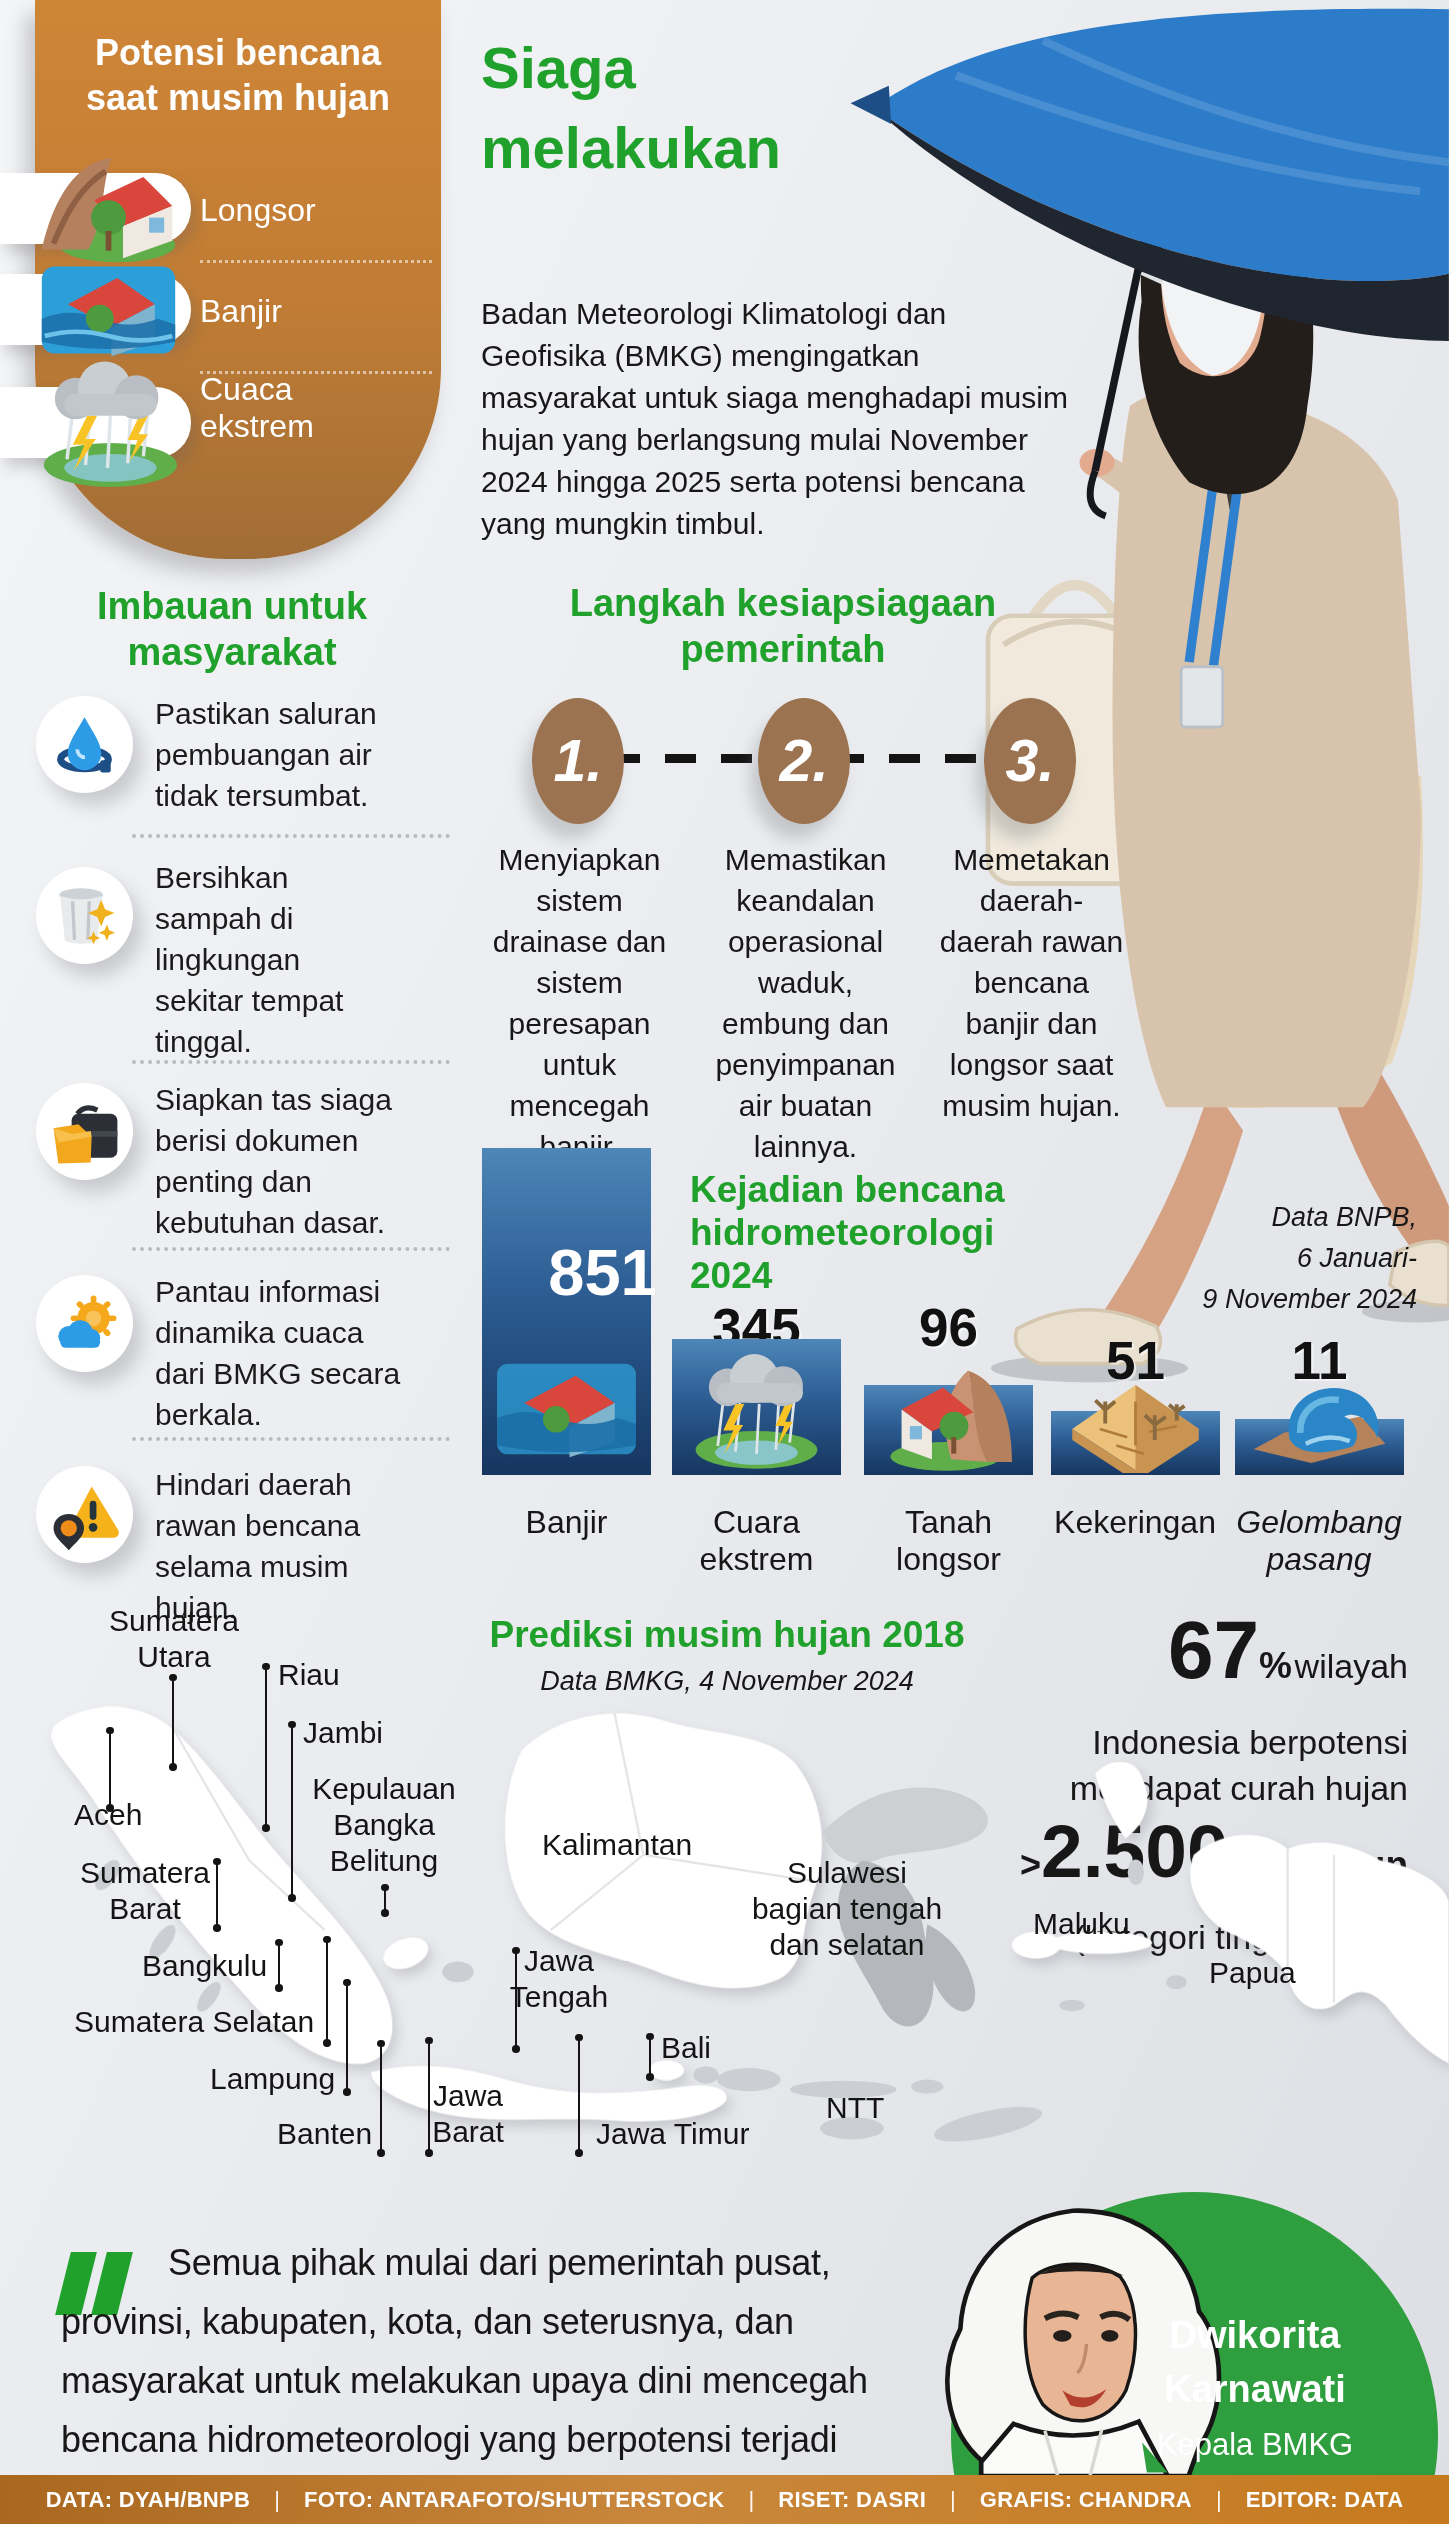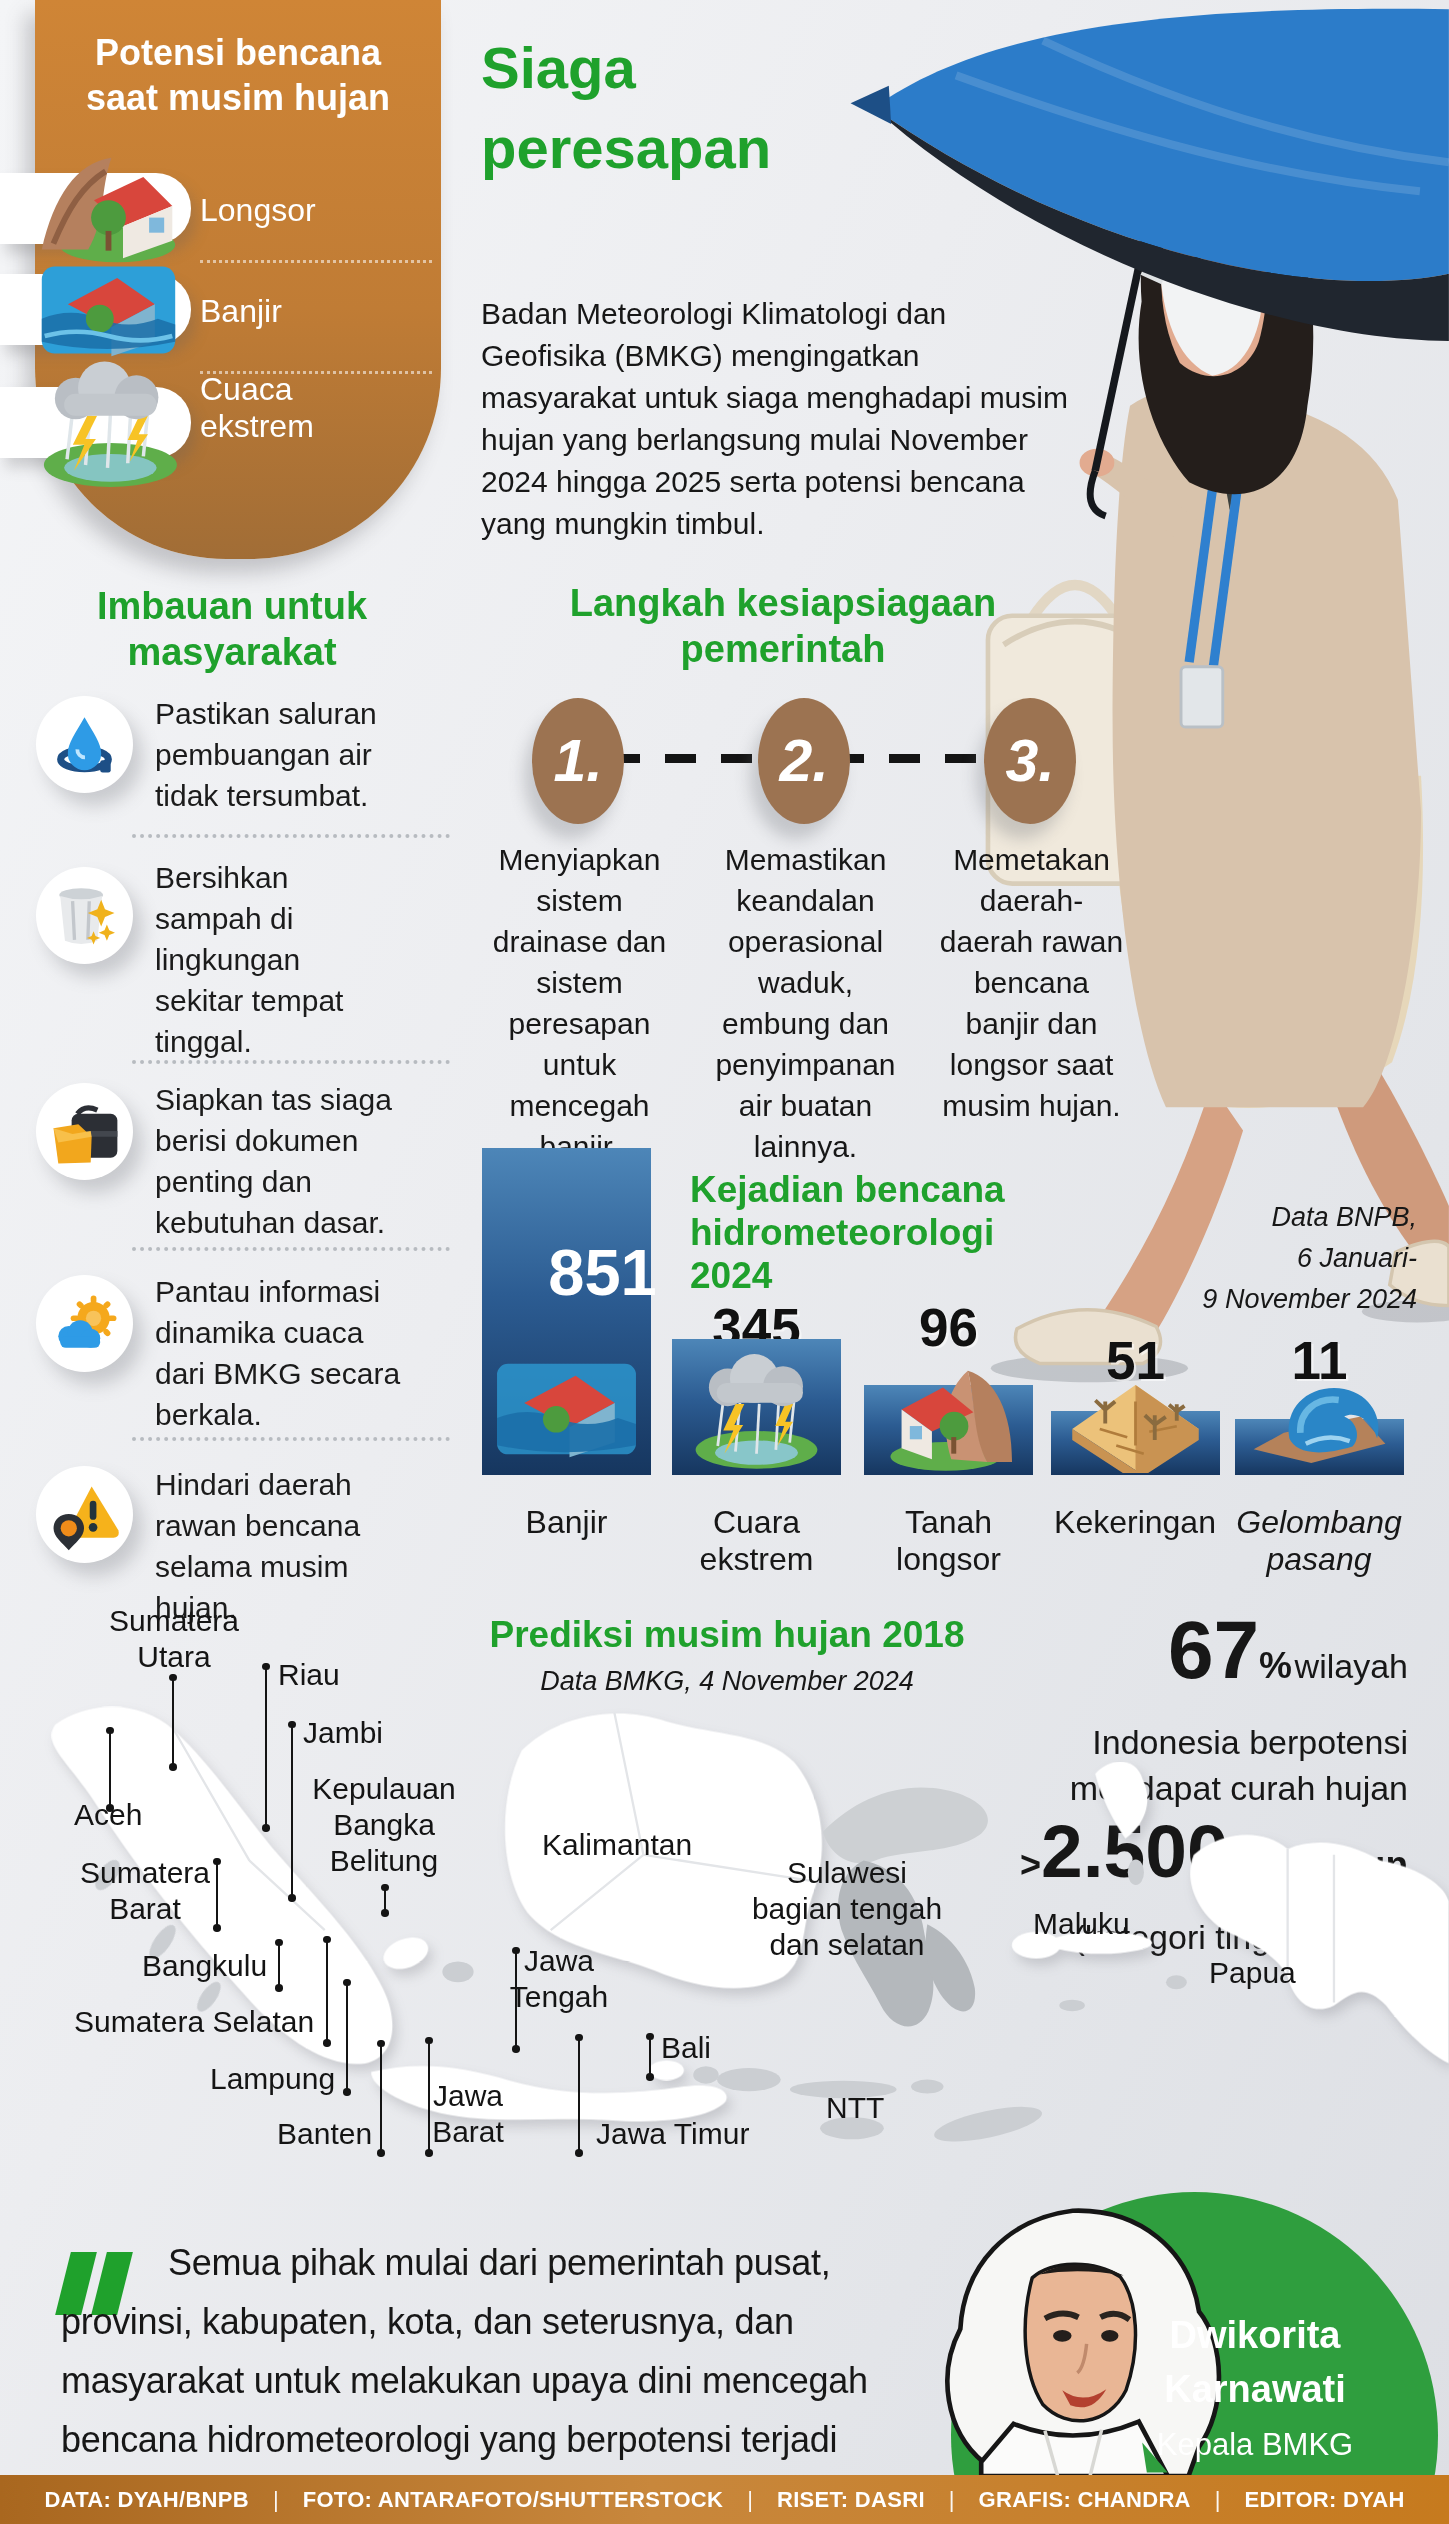--- a/index.html
+++ b/index.html
@@ -148,21 +148,21 @@
     <polygon points="185,100 165,142 182,142 168,180 200,132 184,132 200,100" fill="#f7c325"></polygon>
     <circle cx="75" cy="70" r="36" fill="#b9bec4"></circle>
       <circle cx="125" cy="52" r="46" fill="#c9ced3"></circle>
       <circle cx="180" cy="68" r="38" fill="#b9bec4"></circle>
     <rect x="55" y="62" width="160" height="38" rx="19" fill="#c2c7cc"></rect>
   </svg>
   <div class="abs hazardlabel" style="top:369px;left:200px;width:197px;line-height:37px;top:371px;">Cuaca ekstrem</div>
 
   <div class="abs" style="left:481px;top:28px;font-size:58px;font-weight:bold;line-height:80px;">
     <div class="green">Siaga</div>
-    <div class="green">peresapan</div>
+    <div class="green">melakukan</div>
   </div>
 
   <div class="abs" style="left:481px;top:293px;width:597px;font-size:30px;line-height:42px;">Badan Meteorologi Klimatologi dan Geofisika (BMKG) mengingatkan masyarakat untuk siaga menghadapi musim hujan yang berlangsung mulai November 2024 hingga 2025 serta potensi bencana yang mungkin timbul.</div>
 
   <div class="abs bold green c" style="left:55px;top:583px;width:354px;font-size:38px;line-height:46px;">Imbauan untuk masyarakat</div>
 
   <div class="abs iconwrap" style="left:36px;top:696px;">
     <svg width="81" height="81" viewBox="0 0 170 170">
       <ellipse cx="85" cy="116" rx="50" ry="20" fill="none" stroke="#1d4f86" stroke-width="15"></ellipse>
       <rect x="118" y="118" width="22" height="26" rx="5" fill="#1d4f86"></rect>
@@ -456,17 +456,17 @@
 
   <div class="abs footer">
     <span class="fitem">DATA: DYAH/BNPB</span>
     <span class="fsep">|</span>
     <span class="fitem">FOTO: ANTARAFOTO/SHUTTERSTOCK</span>
     <span class="fsep">|</span>
     <span class="fitem">RISET: DASRI</span>
     <span class="fsep">|</span>
     <span class="fitem">GRAFIS: CHANDRA</span>
     <span class="fsep">|</span>
-    <span class="fitem">EDITOR: DYAH</span>
+    <span class="fitem">EDITOR: DATA</span>
   </div>
 
 </div>
 
 
 </body></html>

